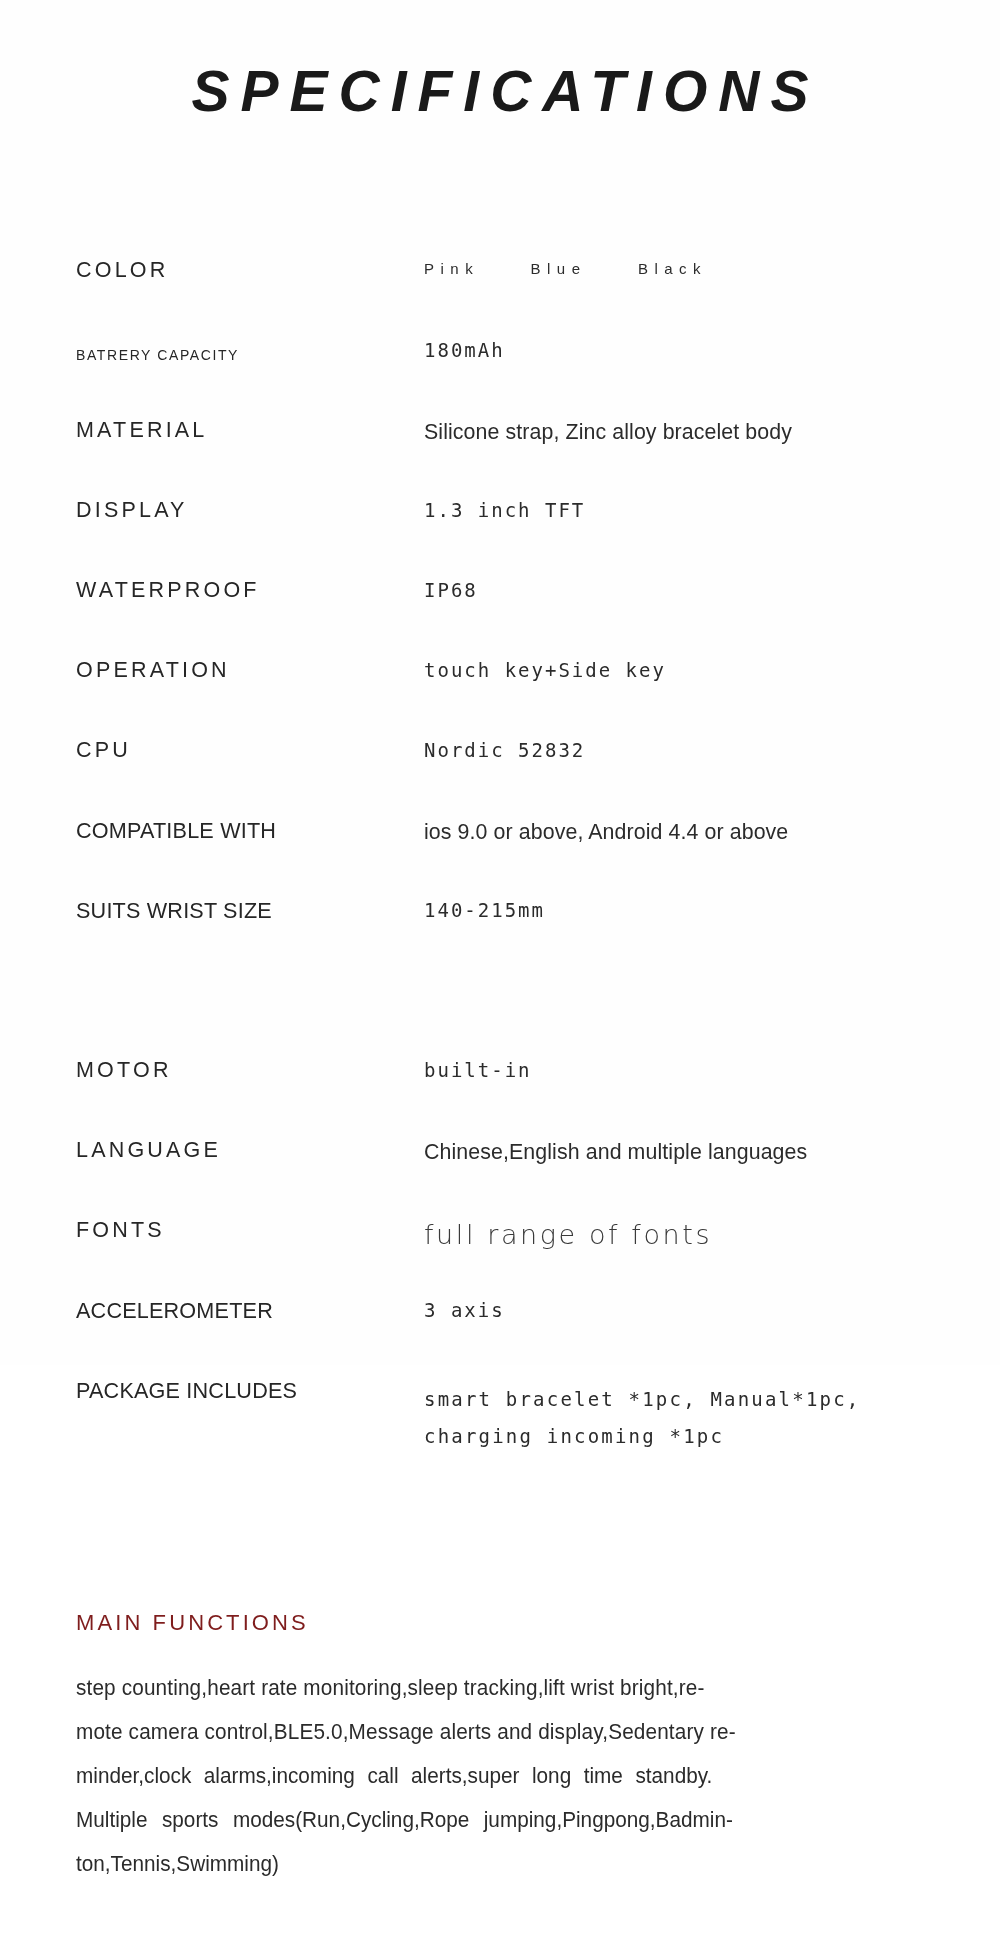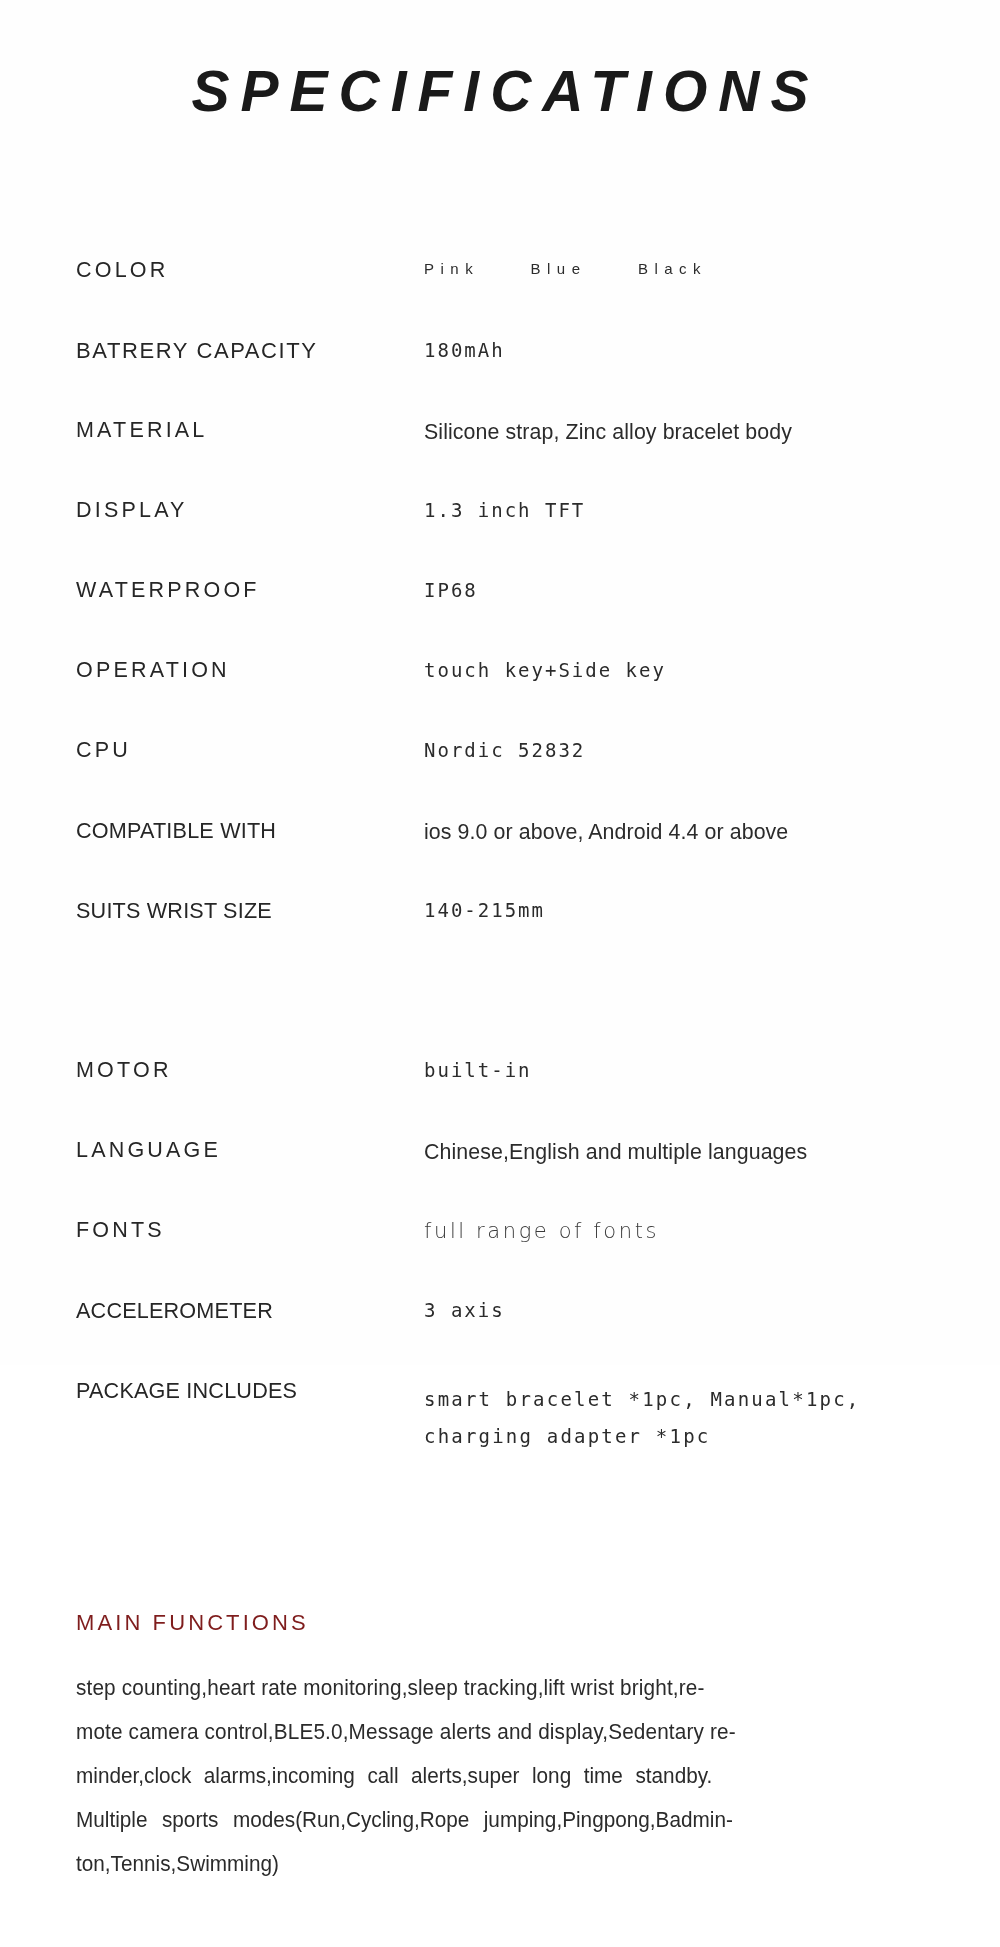--- a/index.html
+++ b/index.html
@@ -69,21 +69,22 @@
   
   .spec-label.condensed {
     letter-spacing: 0.2px;
     font-size: 22.5px;
     font-stretch: condensed;
     transform: scaleX(0.96);
     transform-origin: left center;
   }
   .spec-label.semi {
     letter-spacing: 1.6px;
-    font-size: 22px;
+    font-size: 14px;
+    margin-top: 8px;
   }
 
   .spec-value {
     flex: 1 1 auto;
     font-size: 20.5px;
     line-height: 1.0;
     color: #2b2b2b;
     padding-top: 3px;
   }
   
@@ -103,21 +104,21 @@
     font-family: "Liberation Sans", sans-serif;
     font-size: 22px;
     letter-spacing: 0.1px;
     transform: scaleX(0.97);
     transform-origin: left center;
   }
   
   .spec-value.light {
     font-family: "DejaVu Sans", sans-serif;
     font-weight: 300;
-    font-size: 21px;
+    font-size: 27px;
     letter-spacing: 2.6px;
     color: #3a3a3a;
   }
   .spec-value.pkg {
     font-family: "DejaVu Sans Mono", "Liberation Mono", monospace;
     font-size: 19px;
     letter-spacing: 2.2px;
     line-height: 1.95;
   }
   .pkg-line { display: block; white-space: nowrap; }
@@ -248,21 +249,21 @@
 
     <div class="spec-row">
       <div class="spec-label condensed">ACCELEROMETER</div>
       <div class="spec-value mono">3 axis</div>
     </div>
 
     <div class="spec-row tall">
       <div class="spec-label condensed">PACKAGE INCLUDES</div>
       <div class="spec-value pkg">
         <span class="pkg-line">smart bracelet *1pc, Manual*1pc,</span>
-        <span class="pkg-line">charging adapter *1pc</span>
+        <span class="pkg-line">charging incoming *1pc</span>
       </div>
     </div>
 
   </div>
 
   <div class="mf-heading">MAIN FUNCTIONS</div>
 
   <div class="mf-body">
     <span class="mf-line justify">step counting,heart rate monitoring,sleep tracking,lift wrist bright,re-</span>
     <span class="mf-line justify">mote camera control,BLE5.0,Message alerts and display,Sedentary re-</span>

